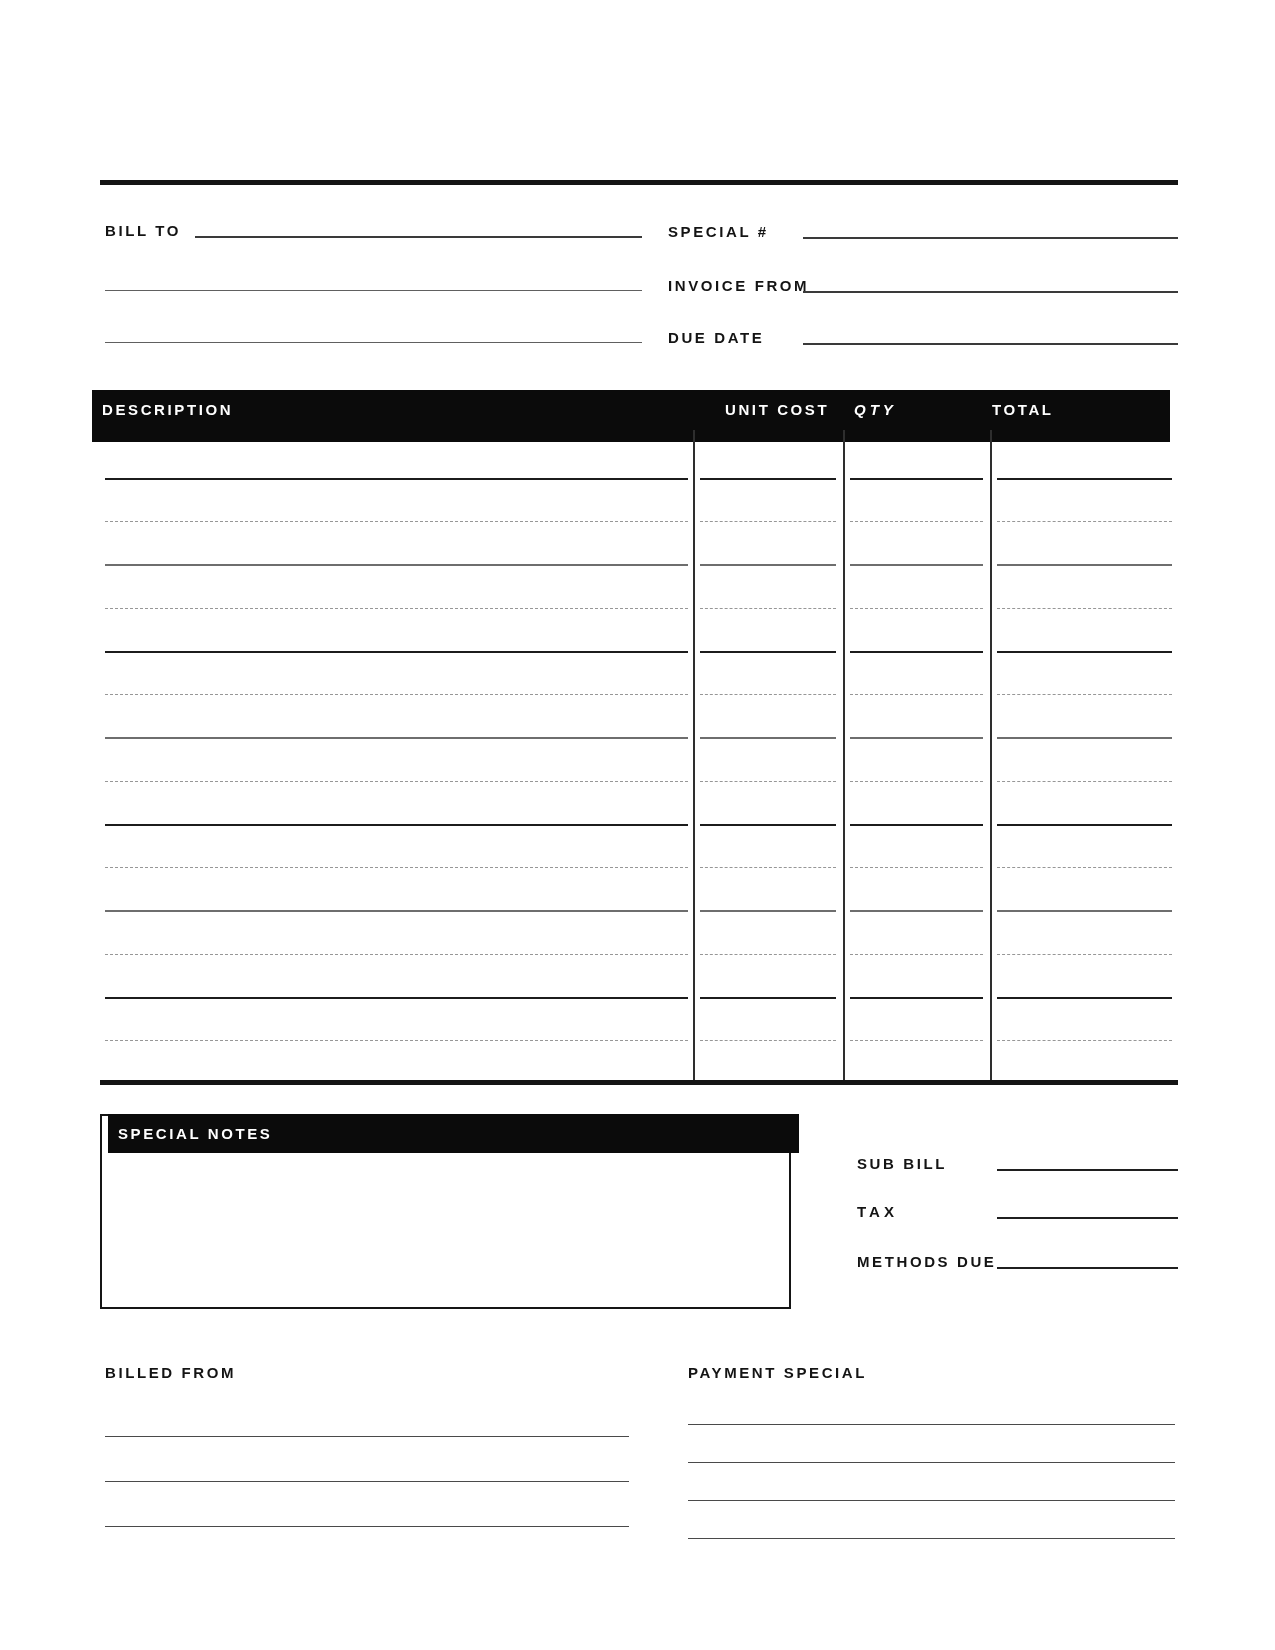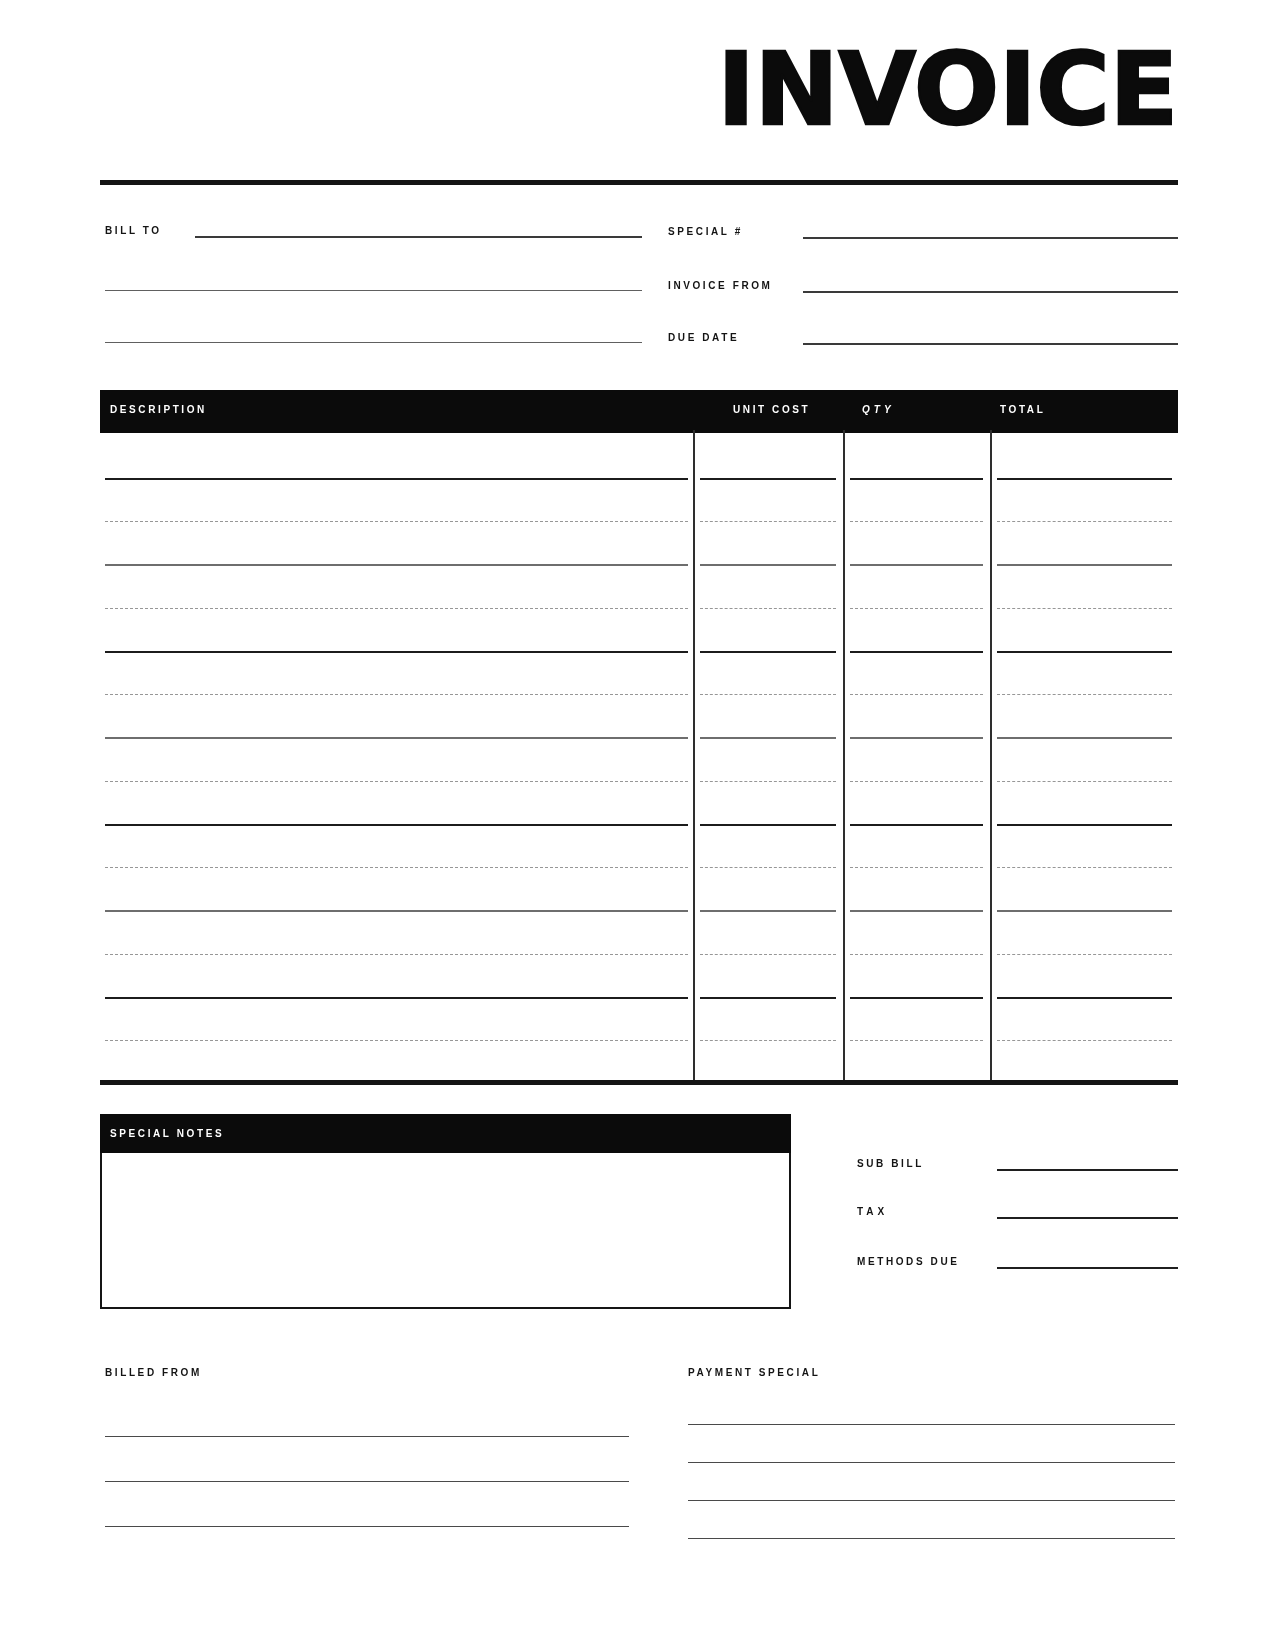--- a/index.html
+++ b/index.html
@@ -8,53 +8,52 @@
     font-family:"Liberation Sans",sans-serif;color:#161616;
   }
   .title{
     position:absolute;top:40px;right:97px;margin:0;
     font-family:"DejaVu Sans","Liberation Sans",sans-serif;
     font-size:100px;line-height:1;font-weight:900;letter-spacing:0px;color:#0b0b0b;
     -webkit-text-stroke:2.5px #0b0b0b;white-space:nowrap;
   }
   .rule{position:absolute;background:#141414;}
   .lbl{
-    position:absolute;font-size:10px;font-weight:bold;letter-spacing:2.6px;
+    position:absolute;font-size:15px;font-weight:bold;letter-spacing:2.6px;
     color:#141414;white-space:nowrap;line-height:15px;
   }
   .fline{position:absolute;height:0;border-top:2px solid #3a3a3a;}
   .fline.gray{border-top:1.6px solid #606060;}
   .fline.thin{border-top:1.6px solid #4a4a4a;}
   .fline.dark{border-top:2px solid #1f1f1f;}
   .bar{position:absolute;background:#0b0b0b;}
   .bar .lbl{position:static;color:#ffffff;display:inline-block;}
-  .headerbar{left:100px;top:390px;width:1078px;height:43px;}
+  .headerbar{left:92px;top:390px;width:1078px;height:52px;}
   .headerbar .lbl{position:absolute;top:0;line-height:40px;}
   .vline{position:absolute;top:430px;height:652px;width:2px;background:#2e2e2e;}
   .rowline{position:absolute;height:0;}
   .rowline.dark{border-top:2px solid #1c1c1c;}
   .rowline.gray{border-top:2px solid #6e6e6e;}
   .rowline.dashed{border-top:1.5px dashed #979797;}
   .notesbox{
     position:absolute;left:100px;top:1114px;width:691px;height:195px;
     border:2px solid #151515;box-sizing:border-box;background:#fff;
   }
-  .notesbar{left:100px;top:1114px;width:691px;height:39px;}
+  .notesbar{left:108px;top:1114px;width:691px;height:39px;}
   .notesbar .lbl{position:absolute;left:10px;top:0;line-height:39px;}
   .thanks{
     position:absolute;left:0;top:1568px;width:1275px;margin:0;text-align:center;
     font-size:43px;font-weight:400;letter-spacing:9px;word-spacing:28px;color:#1d1d1d;
   }
 </style>
 </head>
 <body>
 
 <div class="page">
 
-  <h1 class="title">INVOICE</h1>
   <div class="rule" style="left:100px;top:180px;width:1078px;height:5px;"></div>
 
   <span class="lbl" style="left:105px;top:223px;">BILL TO</span>
   <div class="fline" style="left:195px;top:236px;width:447px;"></div>
   <div class="fline gray" style="left:105px;top:290px;width:537px;"></div>
   <div class="fline gray" style="left:105px;top:342px;width:537px;"></div>
 
   <span class="lbl" style="left:668px;top:224px;">SPECIAL #</span>
   <div class="fline" style="left:803px;top:237px;width:375px;"></div>
 

